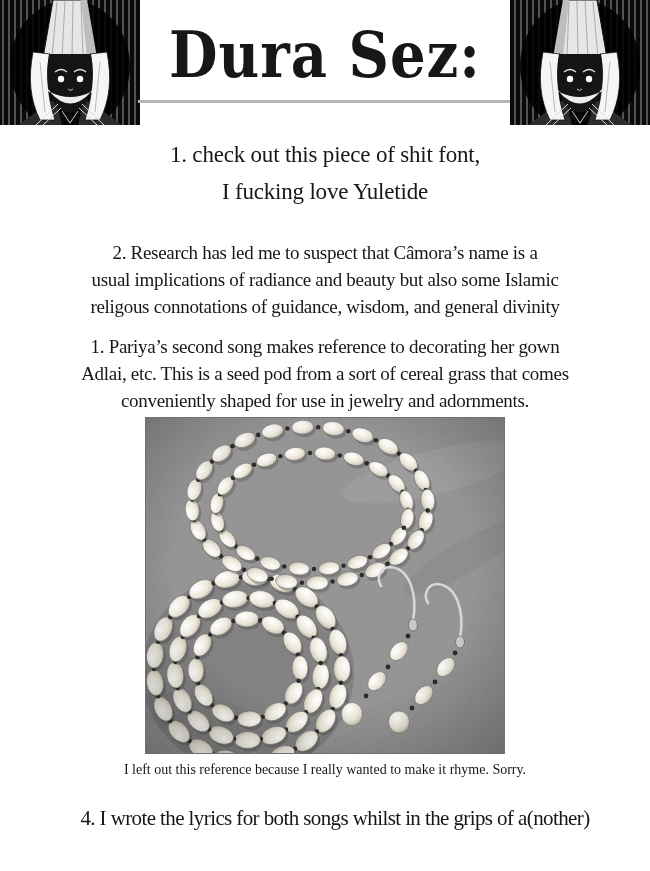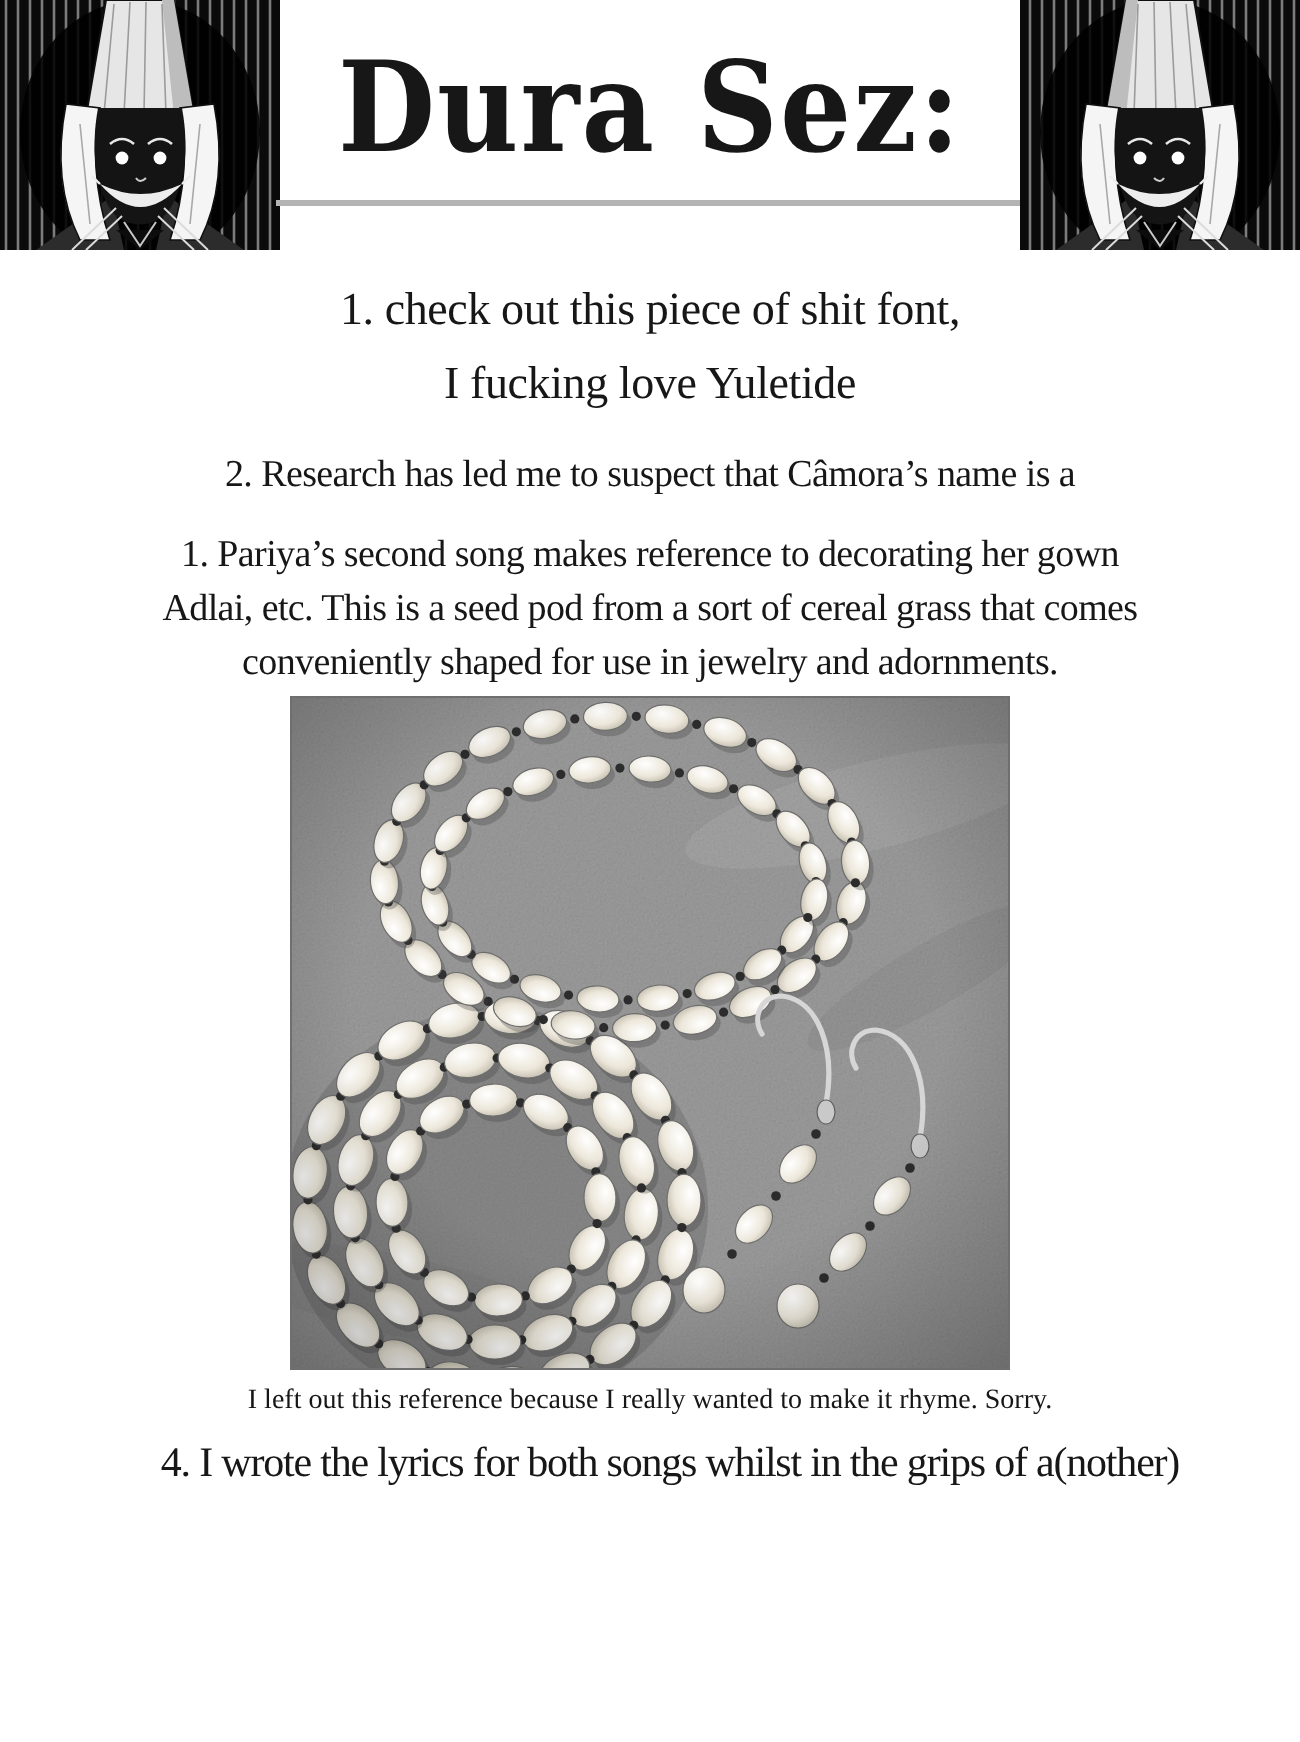--- a/index.html
+++ b/index.html
@@ -23,24 +23,24 @@
     font-weight: bold; font-size: 56px; line-height: 1.3;
     letter-spacing: 1px;
     transform: scaleY(1.12); transform-origin: top center;
   }
   .rule { position: absolute; left: -2px; right: -2px; top: 100px; height: 3px; background: #b4b4b4; }
 
   
   .note { text-align: center; }
   .note .line { white-space: nowrap; }
   .note1 { margin-top: 11px; font-size: 23px; line-height: 37px; letter-spacing: -0.2px; }
-  .note2 { margin-top: 14px; font-size: 19px; line-height: 27px; letter-spacing: -0.3px; }
+  .note2 { margin-top: 29px; font-size: 19px; line-height: 27px; letter-spacing: -0.3px; }
   .note3 { margin-top: 13px; font-size: 19px; line-height: 27px; letter-spacing: -0.3px; }
   .caption { margin-top: 4px; font-size: 14px; line-height: 24px; text-align: center; }
-  .note4 { margin-top: 3px; font-size: 21px; line-height: 30px; letter-spacing: -0.6px; padding-left: 20px; }
+  .note4 { margin-top: 21px; font-size: 21px; line-height: 30px; letter-spacing: -0.6px; padding-left: 20px; }
 
   
   .photo { width: 360px; height: 337px; margin: 3px auto 0 auto; }
   .photo svg { display: block; width: 360px; height: 337px; }
 </style>
 </head>
 <body>
 
 <div class="page">
 
@@ -127,20 +127,22 @@
     </div>
   </div>
 
   <div class="note note1">
     <div class="line">1. check out this piece of shit font,</div>
     <div class="line">I fucking love Yuletide</div>
   </div>
 
   <div class="note note2">
     <div class="line">2. Research has led me to suspect that Câmora’s name is a</div>
+    <div class="line">usual implications of radiance and beauty but also some Islamic</div>
+    <div class="line">religous connotations of guidance, wisdom, and general divinity</div>
   </div>
 
   <div class="note note3">
     <div class="line">1. Pariya’s second song makes reference to decorating her gown</div>
     <div class="line">Adlai, etc. This is a seed pod from a sort of cereal grass that comes</div>
     <div class="line">conveniently shaped for use in jewelry and adornments.</div>
   </div>
 
   <div class="photo">
     <svg id="bead-svg" viewBox="0 0 360 337" xmlns="http://www.w3.org/2000/svg">

